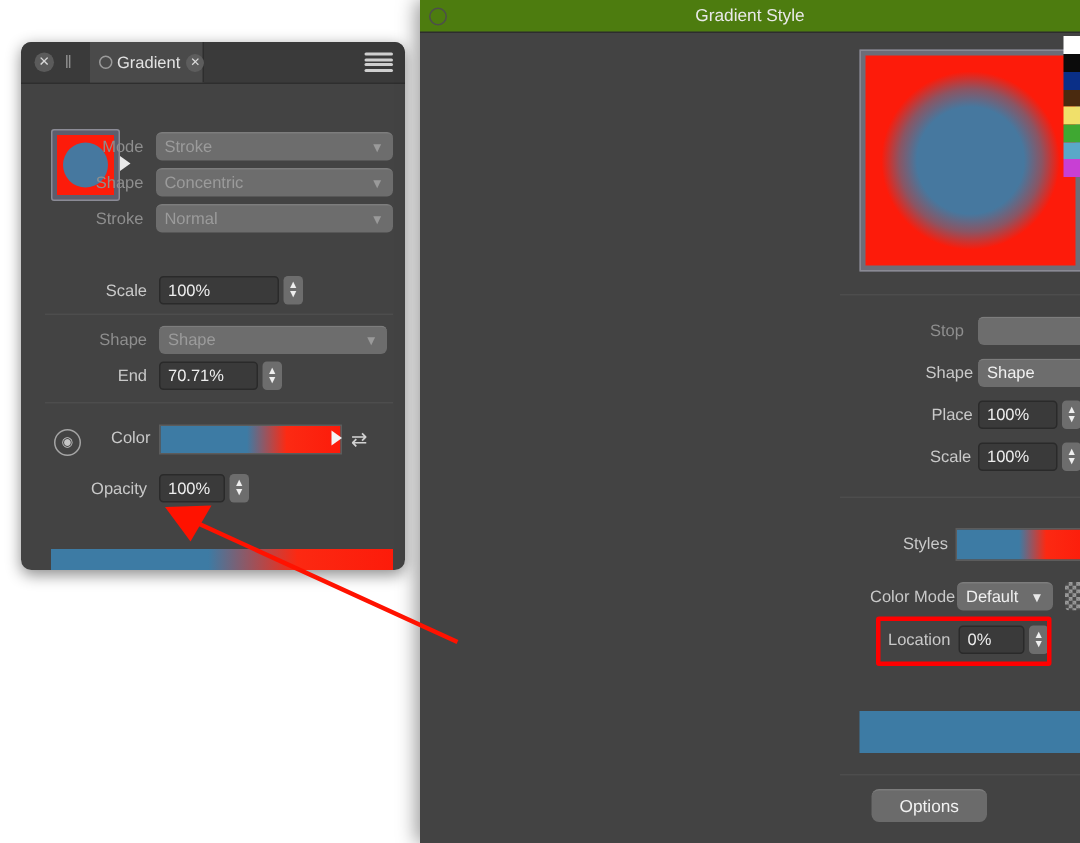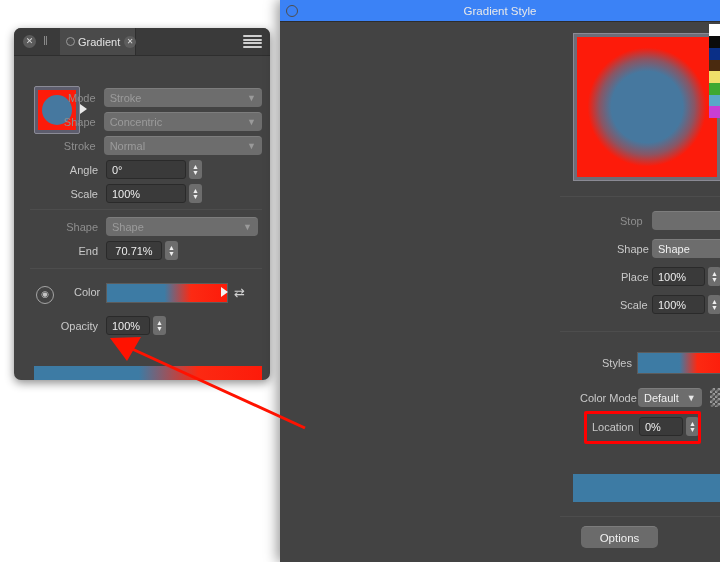--- a/index.html
+++ b/index.html
@@ -145,21 +145,21 @@
 
   
   #dialog{
     position:absolute;left:280px;top:0;width:440px;height:562px;
     background:#434343;
     box-shadow:-3px 0 12px rgba(0,0,0,.4);
     overflow:hidden;
   }
   #dlgTitlebar{
     position:absolute;left:0;top:0;width:100%;height:21px;
-    background:#3b82f6;border-bottom:1px solid #2d2d2d;
+    background:#4d7c0f;border-bottom:1px solid #2d2d2d;
     display:flex;align-items:center;justify-content:center;
   }
   #dlgTitle{color:#e9e9e9;font-size:11.5px;}
   #dlgTitleDot{
     position:absolute;left:6px;top:5px;width:10px;height:10px;
     border-radius:50%;border:1px solid #4d4d4d;
   }
 
   #dlgPreview{
     position:absolute;left:293px;top:33px;width:148px;height:148px;
@@ -252,30 +252,20 @@
   </div>
 
   <div class="lpRow" style="left:20px;top:108px;width:228px;">
     <span class="lbl dim lpLabel">Stroke</span>
     <div class="popup disabled" style="width:164px;gap:40px;">
       <span>Normal</span>
       <span class="chev">▼</span>
     </div>
   </div>
 
-  <div class="lpRow" style="left:20px;top:132px;">
-    <span class="lbl lpLabel">Angle</span>
-    <div class="num" style="width:80px;">
-      <span>0°</span>
-    </div>
-    <div class="stepper">
-        <span>▲</span>
-        <span>▼</span>
-      </div>
-  </div>
 
   <div class="lpRow" style="left:20px;top:156px;">
     <span class="lbl lpLabel">Scale</span>
     <div class="num" style="width:80px;">
       <span>100%</span>
     </div>
     <div class="stepper">
         <span>▲</span>
         <span>▼</span>
       </div>
@@ -286,21 +276,21 @@
   <div class="lpRow" style="left:20px;top:189px;width:228px;">
     <span class="lbl dim lpLabel">Shape</span>
     <div class="popup disabled" style="width:152px;">
       <span>Shape</span>
       <span class="chev">▼</span>
     </div>
   </div>
 
   <div class="lpRow" style="left:20px;top:213px;">
     <span class="lbl lpLabel">End</span>
-    <div class="num" style="width:56px;justify-content:center;">
+    <div class="num" style="width:66px;">
       <span>70.71%</span>
     </div>
     <div class="stepper">
         <span>▲</span>
         <span>▼</span>
       </div>
   </div>
 
   <div class="sep" style="position:absolute;left:16px;top:240px;width:232px;"></div>
 

